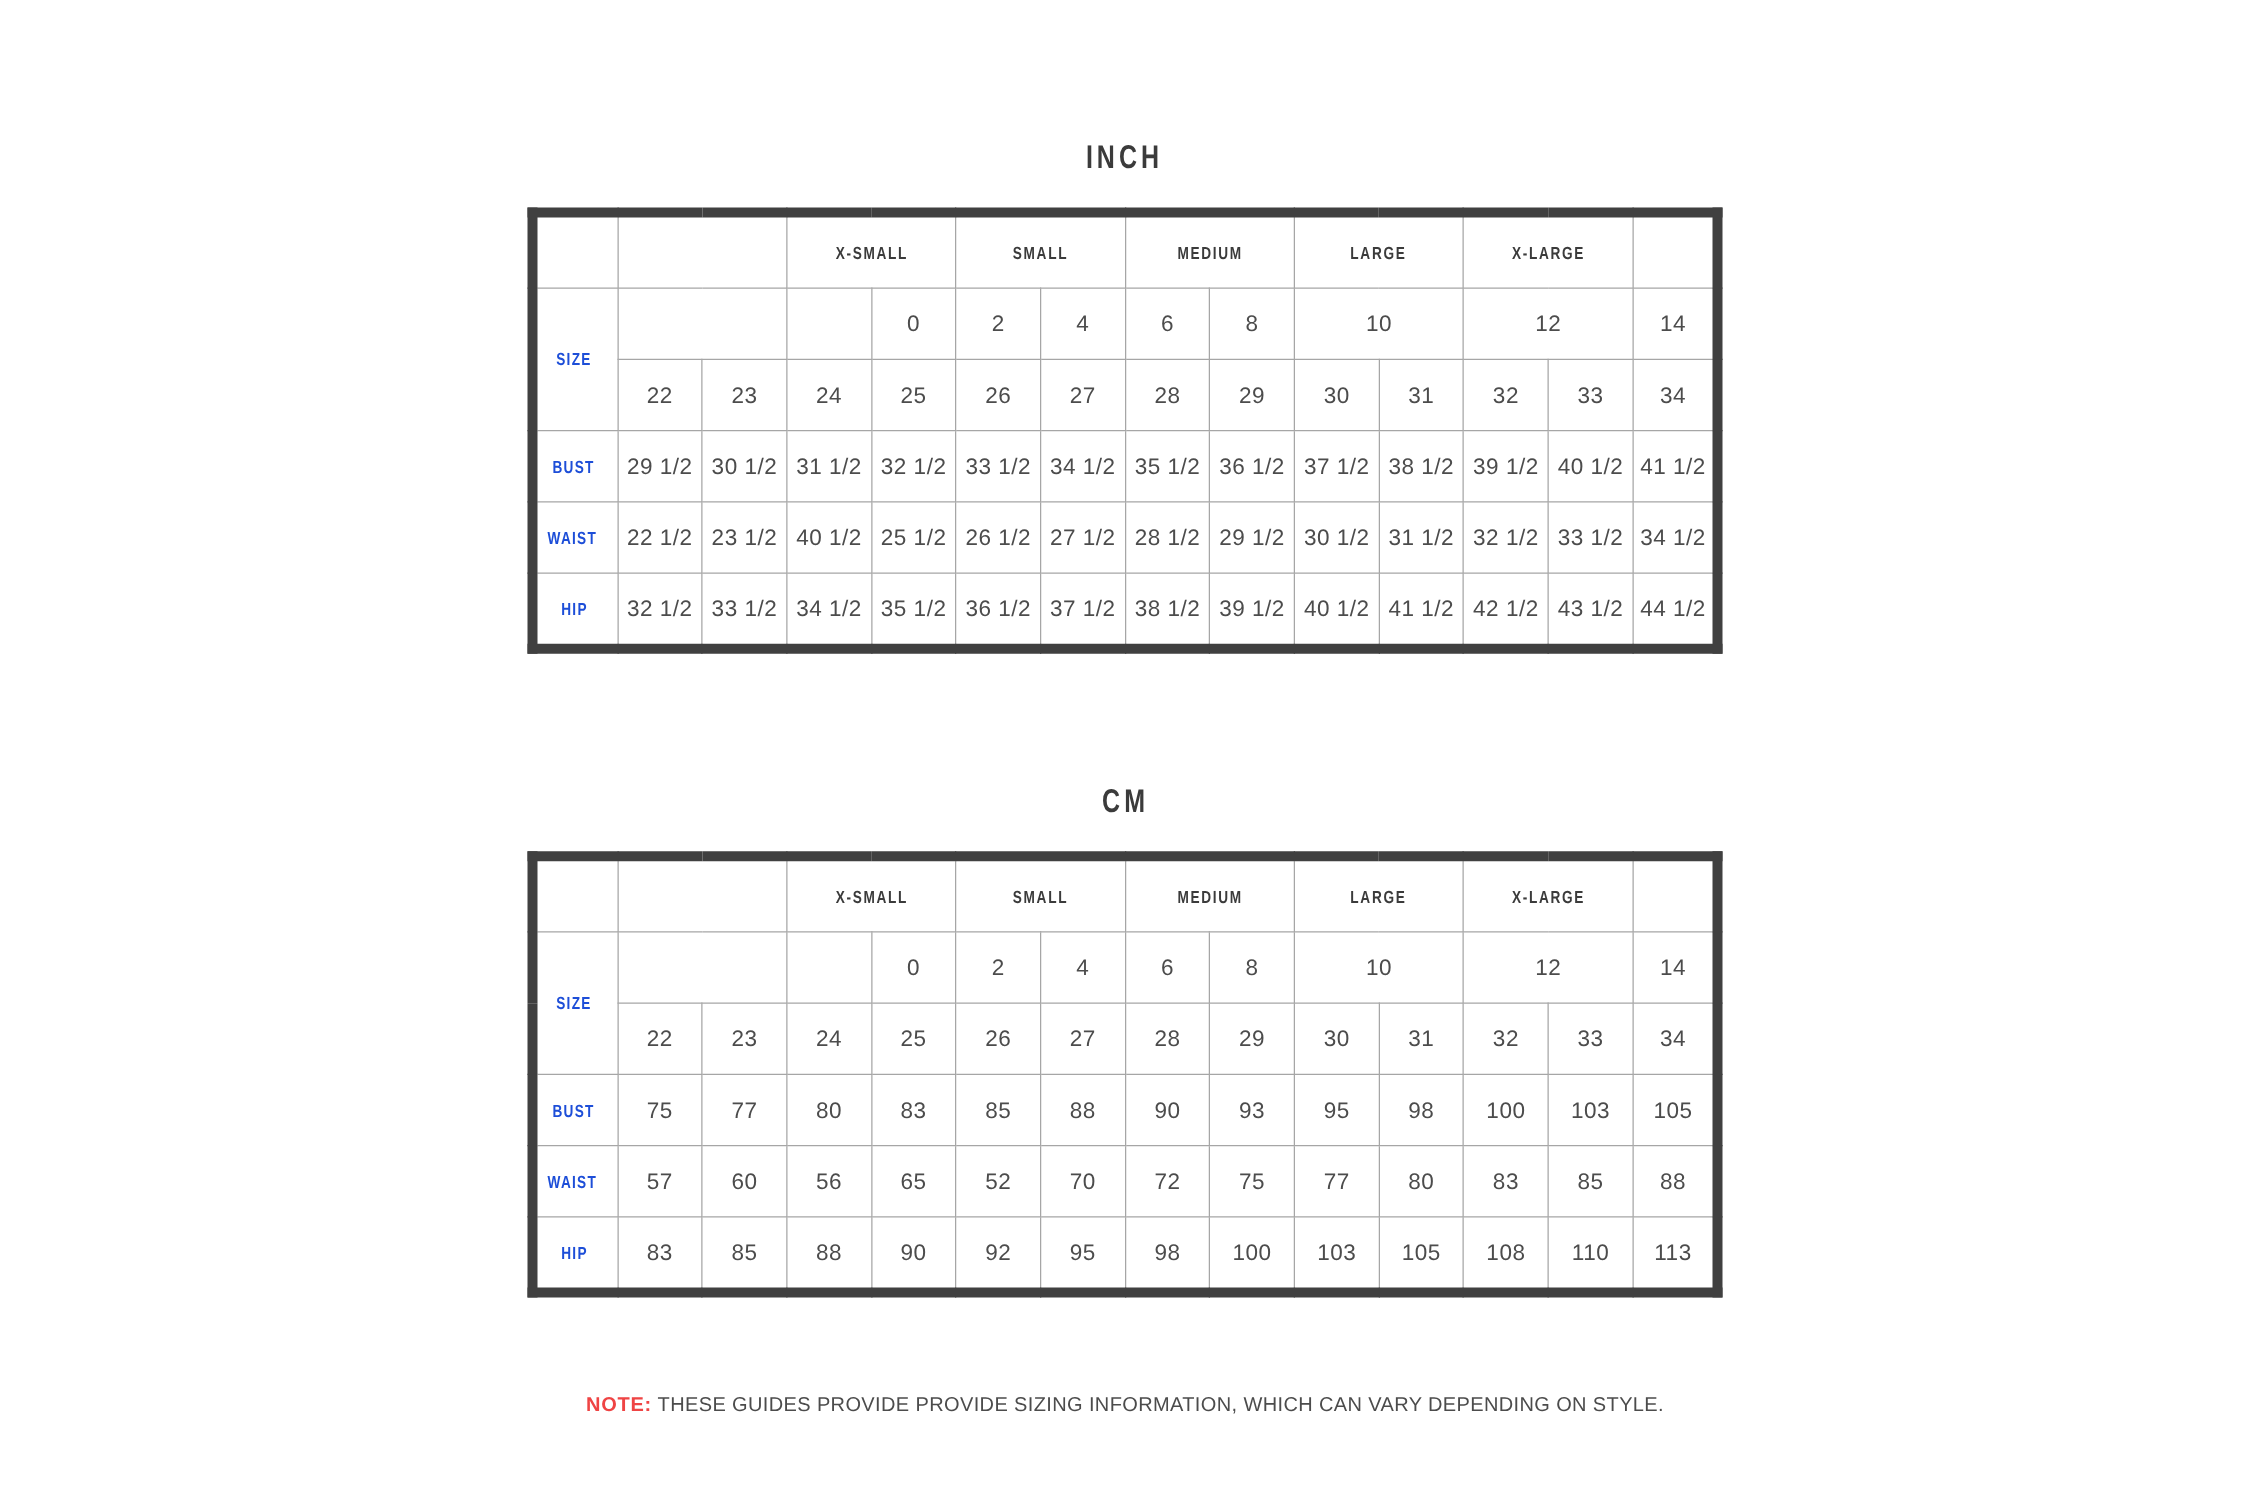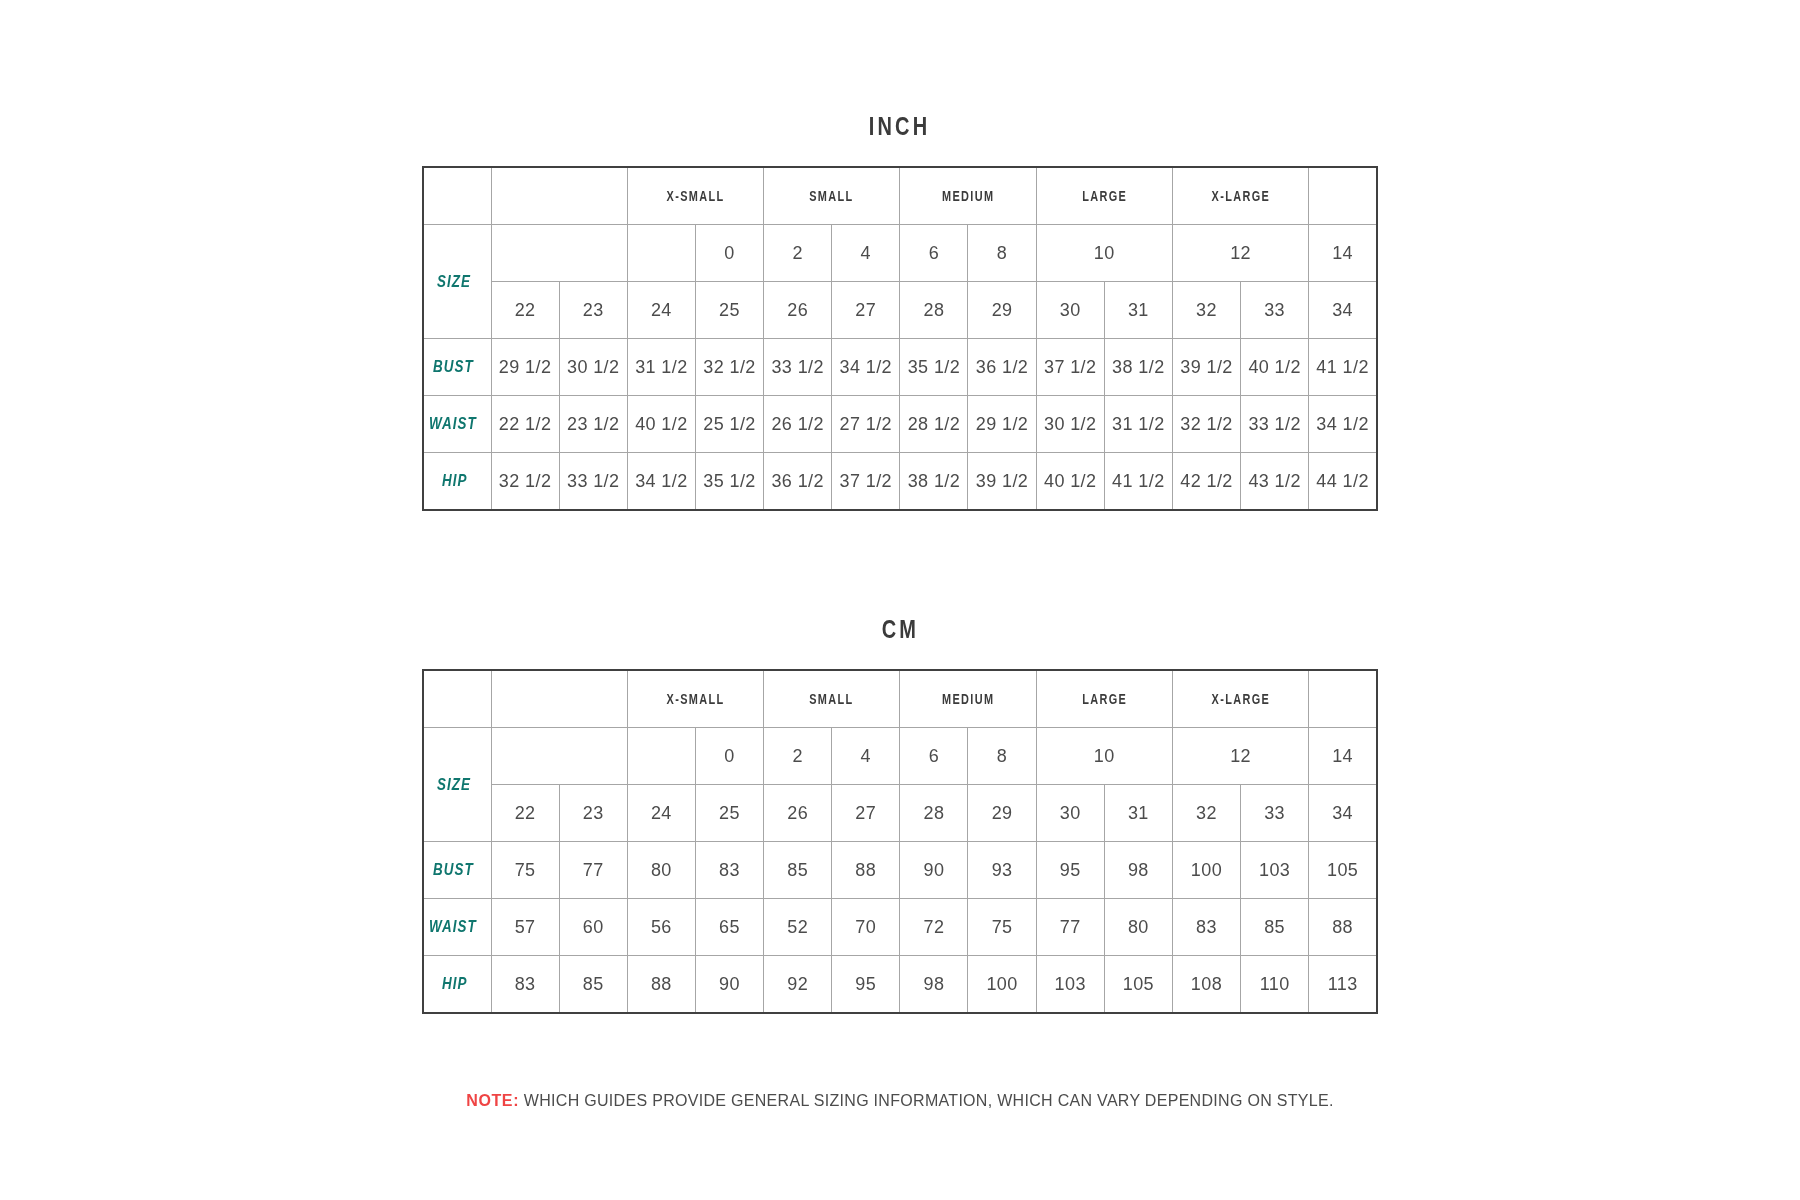--- a/index.html
+++ b/index.html
@@ -10,31 +10,31 @@
   .wrap { width: 956px; margin: 0 auto; padding-top: 112px; }
   .section + .section { margin-top: 104px; }
   .unit-title {
     margin: 0; text-align: center; font-size: 25px; font-weight: 700;
     letter-spacing: 4px; color: #3b3b3b;
   }
   .cond { display: inline-block; transform: scale(0.84, 1.08); white-space: nowrap; }
   .unit-title .cond { transform: scale(0.8, 1.05); }
   .size-table {
     border-collapse: collapse; table-layout: fixed; width: 956px;
-    margin: 25px auto 0; border: 2px solid #404040; background: #ffffff; padding-left: 42px;
+    margin: 25px auto 0; border: 8px solid #404040; background: #ffffff; padding-left: 42px;
   }
   .size-table col.c-lbl { width: 68px; }
   .size-table td {
     border: 1px solid #a6a6a6; height: 56px; padding: 0;
     text-align: center; vertical-align: middle;
   }
   .ghead { font-size: 13px; font-weight: 700; letter-spacing: 1.6px; color: #3b3b3b; }
   .lbl {
-    text-align: left; padding-left: 13px; font-size: 16px; font-weight: 700;
-    letter-spacing: 1.2px; color: #0f766e; font-style: italic;
+    text-align: left; padding-left: 13px; font-size: 13px; font-weight: 700;
+    letter-spacing: 1.2px; color: #1d4ed8;
   }
   .lbl .cond { transform-origin: left center; }
   .num { font-size: 18px; font-weight: 400; color: #4c4c4c; letter-spacing: 0.4px; }
   .note {
     margin: 78px 0 0; text-align: center; font-size: 16px;
     letter-spacing: 0.3px; color: #4c4c4c;
   }
   .note b { color: #ef4444; font-weight: 700; letter-spacing: 0.6px; }
 </style>
 </head>
@@ -255,15 +255,15 @@
         <td class="num">103</td>
         <td class="num">105</td>
         <td class="num">108</td>
         <td class="num">110</td>
         <td class="num">113</td>
       </tr>
       </tbody>
     </table>
   </div>
 
-  <p class="note"><b>NOTE:</b> <span>WHICH GUIDES PROVIDE GENERAL SIZING INFORMATION, WHICH CAN VARY DEPENDING ON STYLE.</span></p>
+  <p class="note"><b>NOTE:</b> <span>THESE GUIDES PROVIDE PROVIDE SIZING INFORMATION, WHICH CAN VARY DEPENDING ON STYLE.</span></p>
 
 </div>
 
 </body></html>

